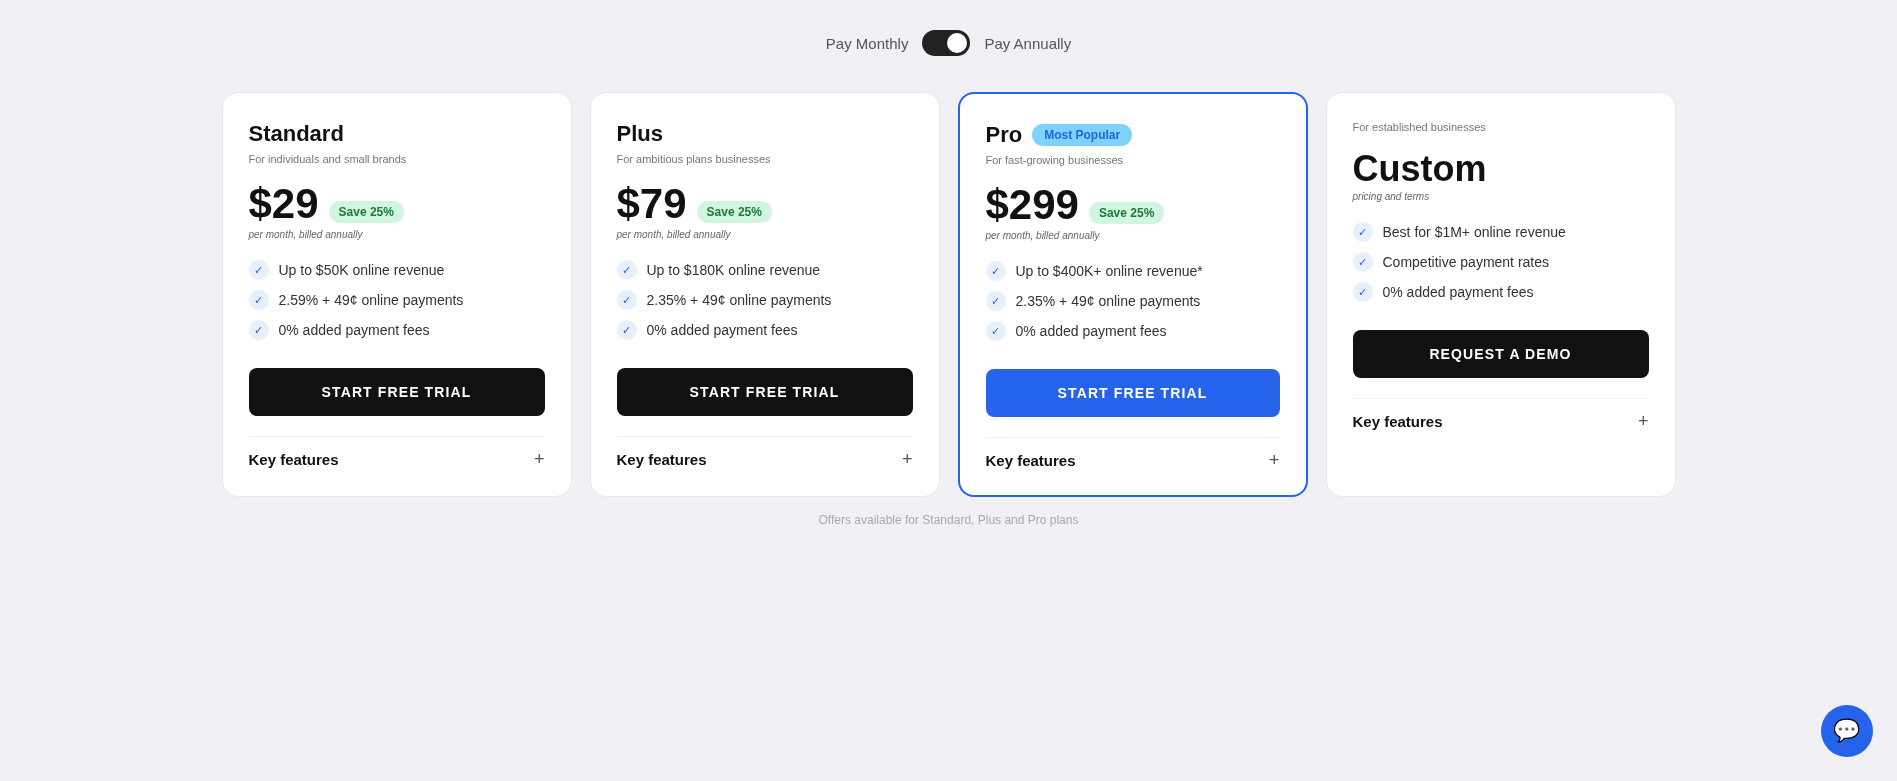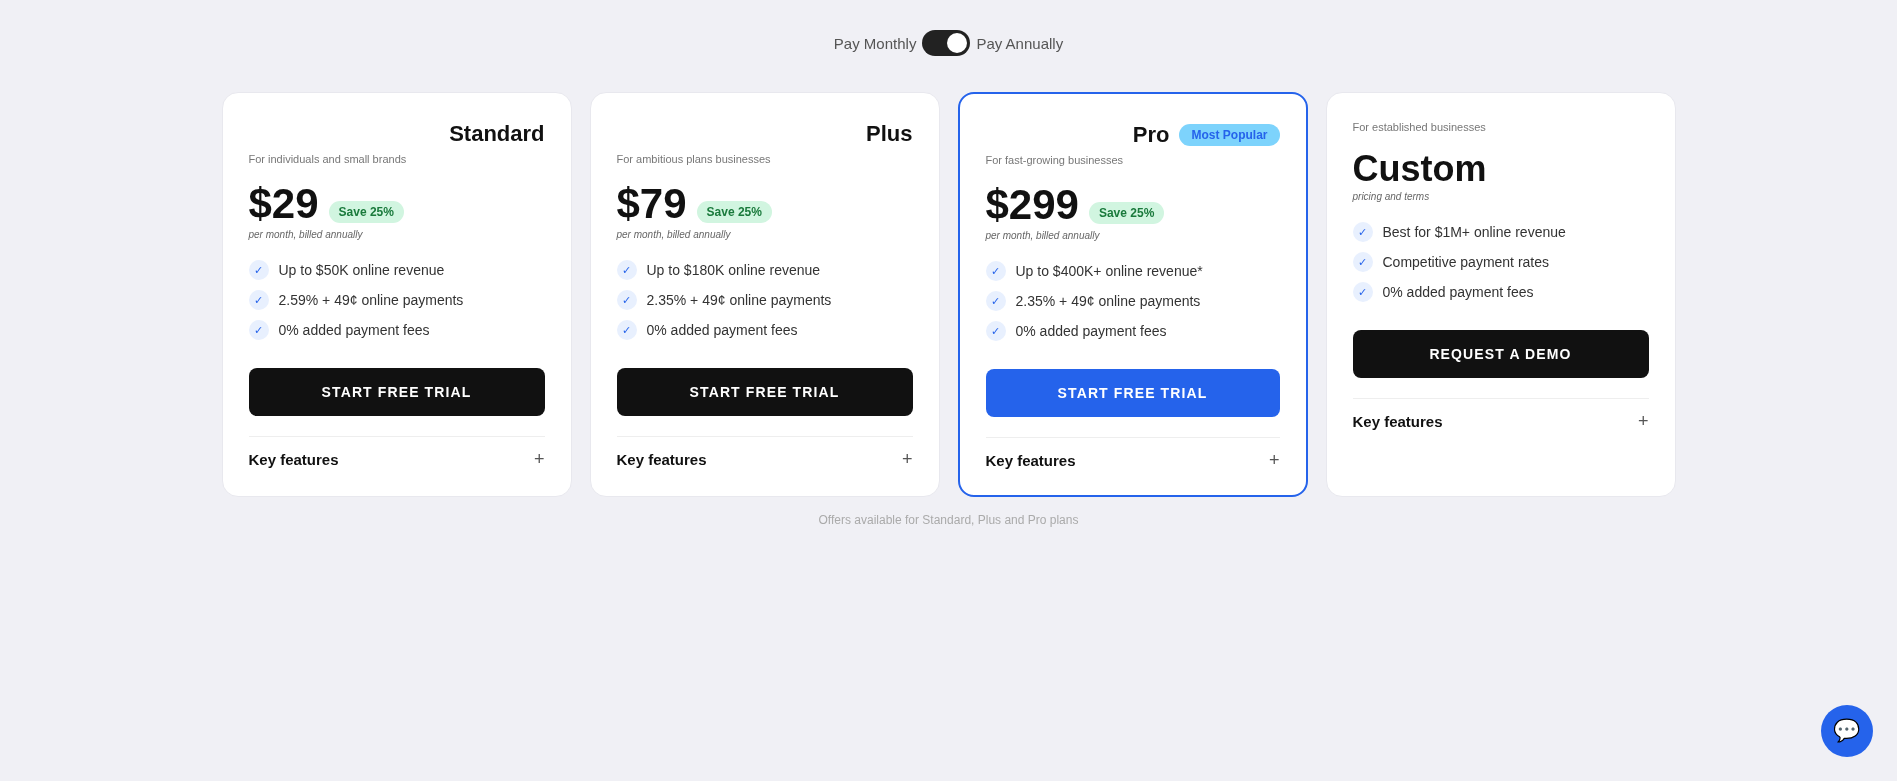--- a/index.html
+++ b/index.html
@@ -9,21 +9,21 @@
       min-height: 781px;
       display: flex;
       flex-direction: column;
       align-items: center;
       padding: 30px 20px 20px;
     }
 
     .billing-toggle {
       display: flex;
       align-items: center;
-      gap: 6px;
+      gap: 14px;
       margin-bottom: 36px;
     }
     .billing-label {
       font-size: 15px;
       color: #555;
     }
     .toggle-track {
       width: 48px;
       height: 26px;
       background: #222;
@@ -64,21 +64,20 @@
     }
     .plan-card.highlighted {
       border: 2.5px solid #2563eb;
     }
 
     .plan-header {
       display: flex;
       align-items: center;
       gap: 10px;
       margin-bottom: 6px;
-      justify-content: flex-end;
     }
     .plan-name {
       font-size: 22px;
       font-weight: 700;
       color: #111;
     }
     .most-popular-badge {
       background: #7dd3fc;
       color: #2563eb;
       font-size: 12px;

